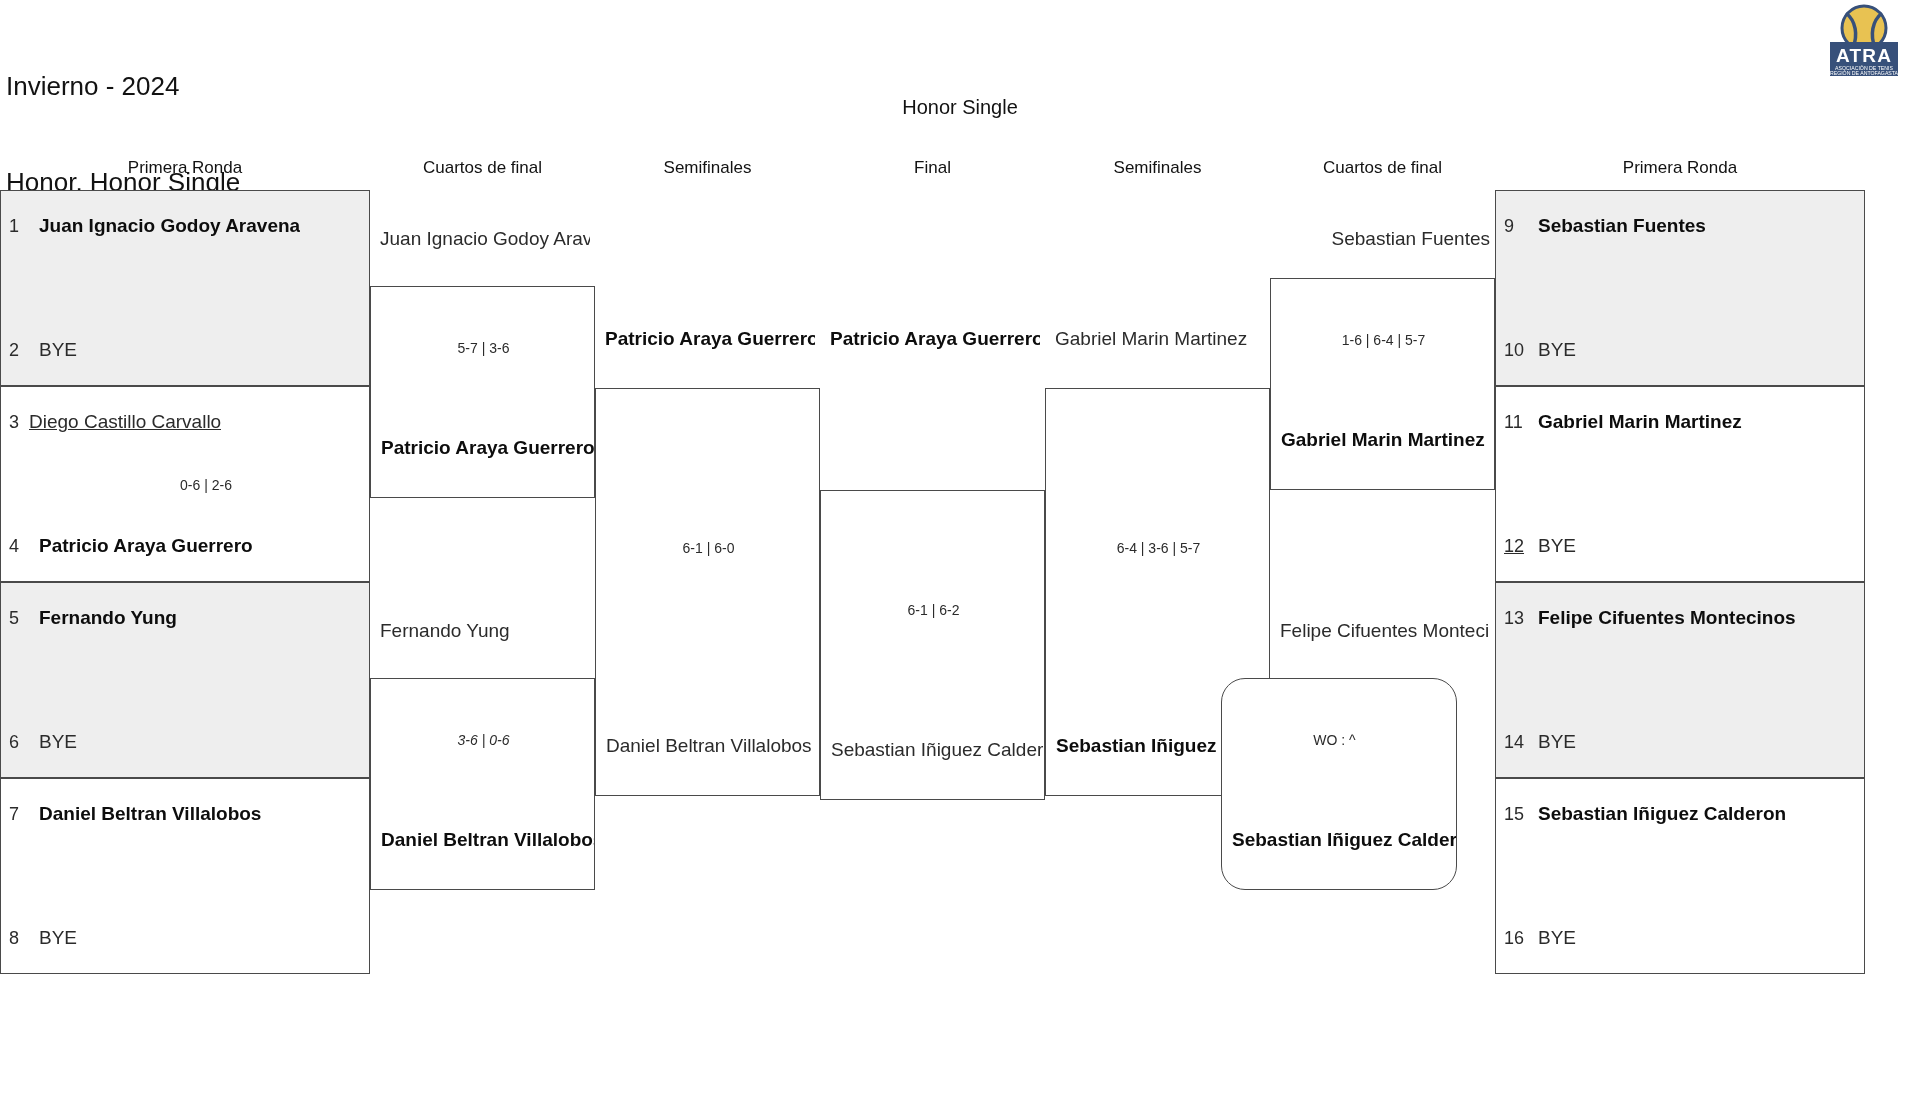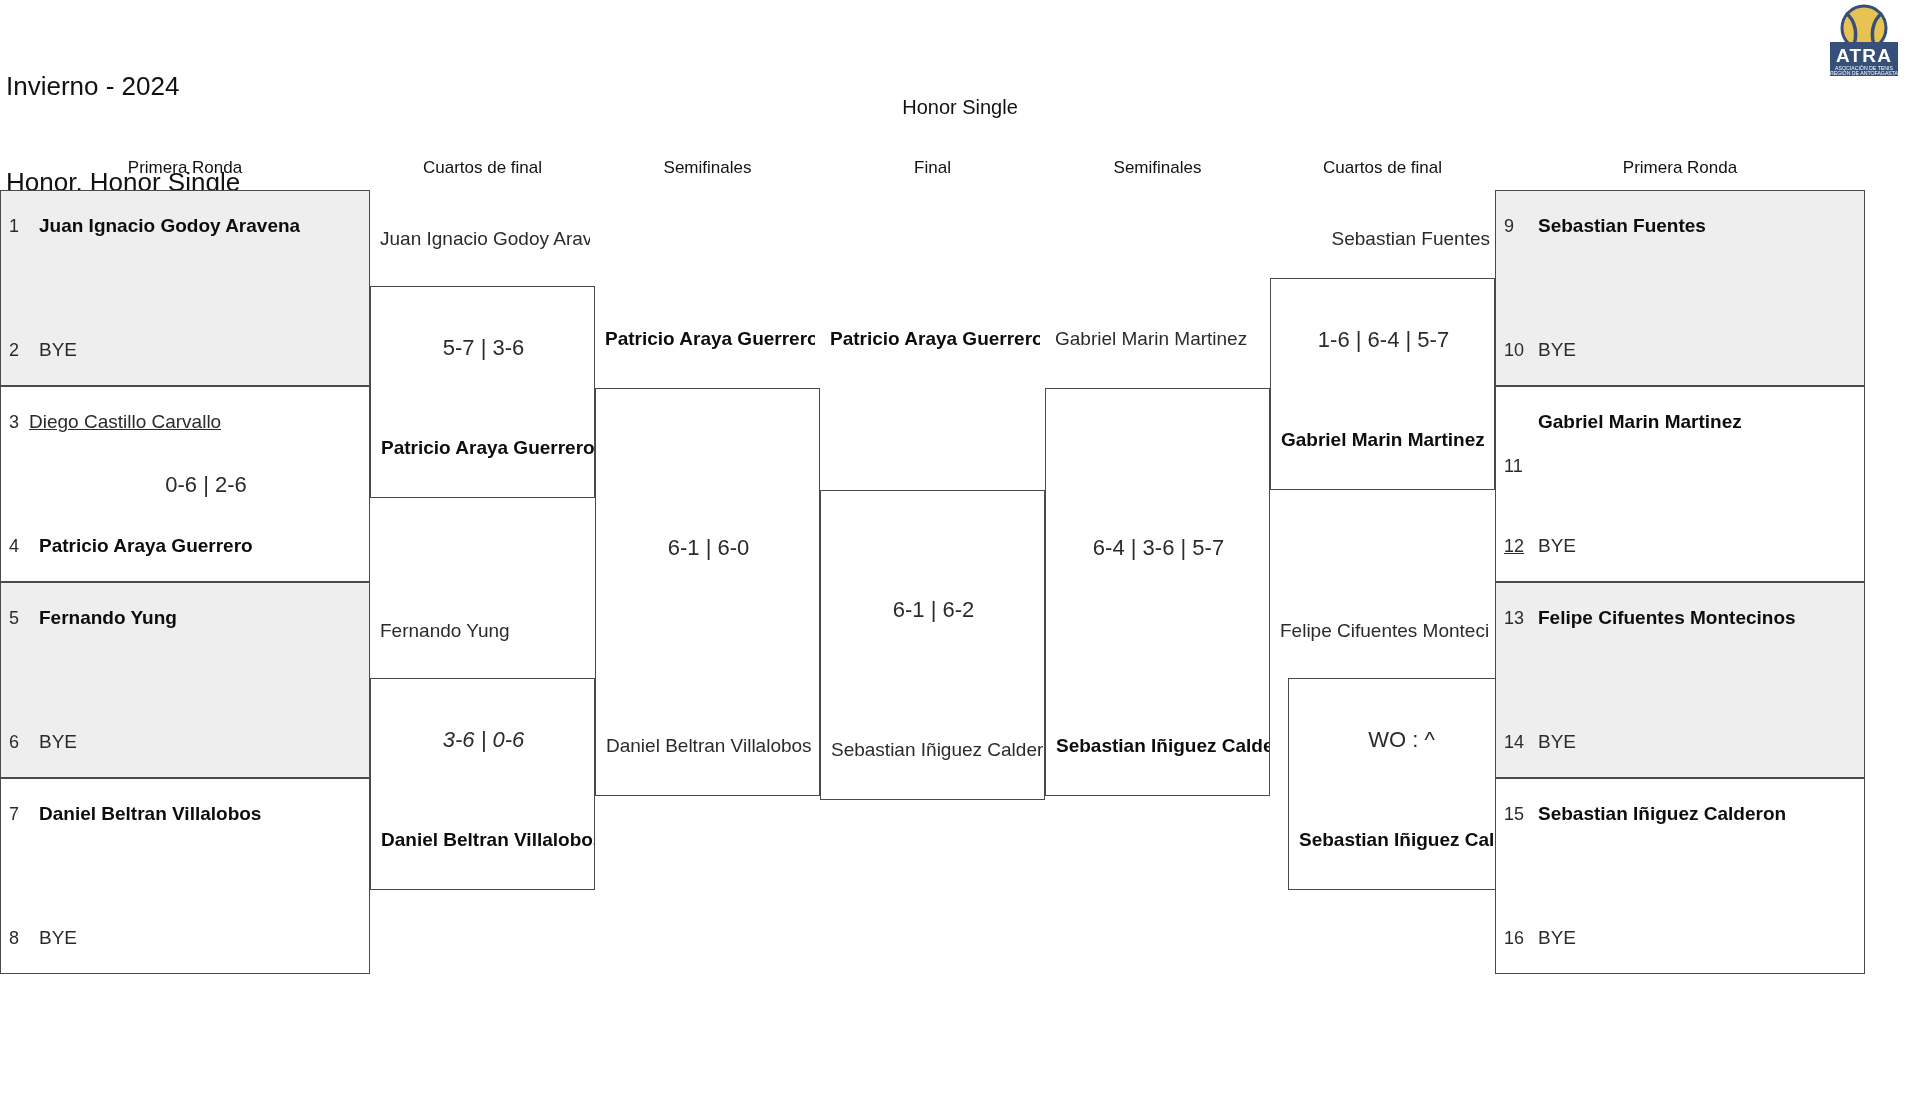--- a/index.html
+++ b/index.html
@@ -31,21 +31,21 @@
   .cell.shaded{background:#eeeeee;}
 
   .nm{position:absolute;font-size:19px;white-space:nowrap;overflow:hidden;
     line-height:22px;}
   .nm.win{font-weight:700;color:#0d0d0d;}
   .nm.lose{font-weight:400;color:#2b2b2b;}
 
   .seed{position:absolute;font-size:18px;font-weight:400;color:#2b2b2b;
     line-height:22px;text-align:left;}
 
-  .score{position:absolute;font-size:22px;font-weight:400;color:#2b2b2b;
+  .score{position:absolute;font-size:14px;font-weight:400;color:#2b2b2b;
     text-align:center;line-height:22px;white-space:nowrap;}
 
   
   .r1-top{left:18px;top:24px;}
   .r1-bot{left:18px;bottom:24px;}
   .r1-seed-top{left:8px;top:24px;width:22px;}
   .r1-seed-bot{left:8px;bottom:24px;width:22px;}
 </style>
 </head>
 <body>
@@ -139,35 +139,35 @@
     <div class="nm win" style="left:10px;bottom:38px;">Sebastian Iñiguez Calderon</div>
   </div>
   <div class="nm lose" style="left:1055px;top:328px;width:210px;overflow:hidden;">Gabriel Marin Martinez</div>
 
   <div class="cell" style="left:1270px;top:278px;width:225px;height:212px;">
     <div class="score" style="left:0;top:50px;width:225px;">1-6 | 6-4 | 5-7</div>
     <div class="nm win" style="left:10px;bottom:38px;">Gabriel Marin Martinez</div>
   </div>
   <div class="nm lose" style="left:1280px;top:228px;width:210px;text-align:right;overflow:hidden;">Sebastian Fuentes</div>
 
-  <div class="cell" style="left:1288px;top:678px;width:211px;height:212px;">
+  <div class="cell" style="left:1221px;top:678px;width:236px;height:212px;border-radius:24px;">
     <div class="score" style="left:0;top:50px;width:225px;">WO : ^</div>
     <div class="nm win" style="left:10px;bottom:38px;">Sebastian Iñiguez Calderon</div>
   </div>
   <div class="nm lose" style="left:1280px;top:620px;width:210px;overflow:hidden;">Felipe Cifuentes Montecinos</div>
 
   <div class="cell shaded" style="left:1495px;top:190px;width:370px;height:196px;">
     <div class="seed" style="left:8px;top:24px;width:26px;">9</div>
     <div class="nm win" style="left:42px;top:24px;">Sebastian Fuentes</div>
     <div class="seed" style="left:8px;bottom:24px;width:26px;">10</div>
     <div class="nm lose" style="left:42px;bottom:24px;">BYE</div>
   </div>
 
   <div class="cell" style="left:1495px;top:386px;width:370px;height:196px;">
-    <div class="seed" style="left:8px;top:24px;width:26px;margin-top:44px;">11</div>
+    <div class="seed" style="left:8px;top:24px;width:26px;">11</div>
     <div class="nm win" style="left:42px;top:24px;">Gabriel Marin Martinez</div>
     <div class="seed" style="left:8px;bottom:24px;width:26px;text-decoration:underline;">12</div>
     <div class="nm lose" style="left:42px;bottom:24px;">BYE</div>
   </div>
 
   <div class="cell shaded" style="left:1495px;top:582px;width:370px;height:196px;">
     <div class="seed" style="left:8px;top:24px;width:26px;">13</div>
     <div class="nm win" style="left:42px;top:24px;">Felipe Cifuentes Montecinos</div>
     <div class="seed" style="left:8px;bottom:24px;width:26px;">14</div>
     <div class="nm lose" style="left:42px;bottom:24px;">BYE</div>

